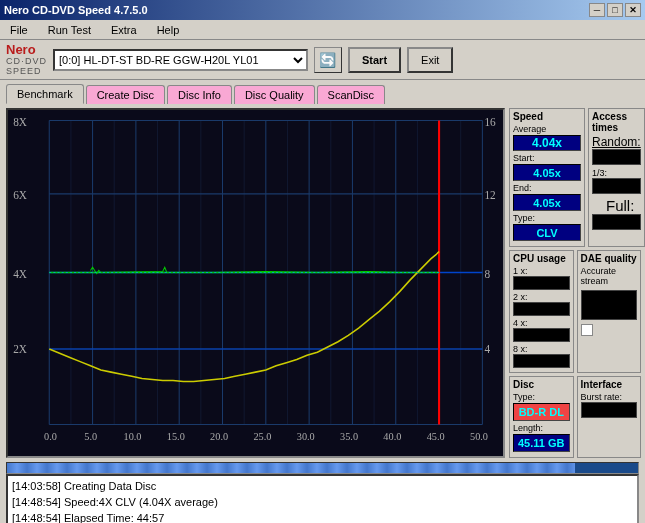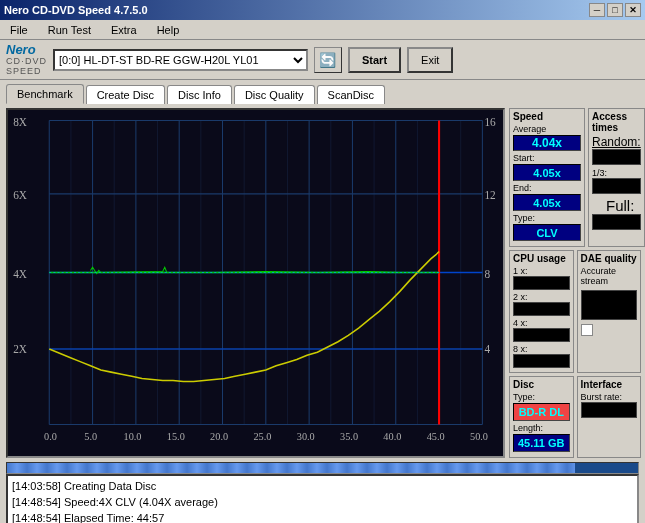--- a/index.html
+++ b/index.html
@@ -71,21 +71,21 @@
       display: flex;
       align-items: center;
       gap: 4px;
     }
     .logo-text {
       font-size: 13px;
       font-weight: bold;
       color: #333;
       line-height: 1;
     }
-    .logo-text .nero { color: #0369a1; font-style: italic; }
+    .logo-text .nero { color: #b91c1c; }
     .logo-sub { font-size: 9px; color: #555; letter-spacing: 1px; }
 
     .drive-select {
       width: 255px;
       height: 22px;
       font-size: 11px;
       background: white;
       border: 2px inset #888;
     }
     .toolbar-icon-btn {
@@ -122,21 +122,21 @@
       background: #d4d0c8;
       display: flex;
       align-items: flex-end;
       padding: 4px 6px 0 6px;
       gap: 2px;
     }
     .tab {
       padding: 3px 10px;
       border: 1px solid #888;
       border-bottom: none;
-      background: #ffffff;
+      background: #f9a8d4;
       cursor: pointer;
       font-size: 11px;
       border-radius: 3px 3px 0 0;
     }
     .tab.active {
       background: #d4d0c8;
       border-bottom: 1px solid #d4d0c8;
       z-index: 1;
     }
 

